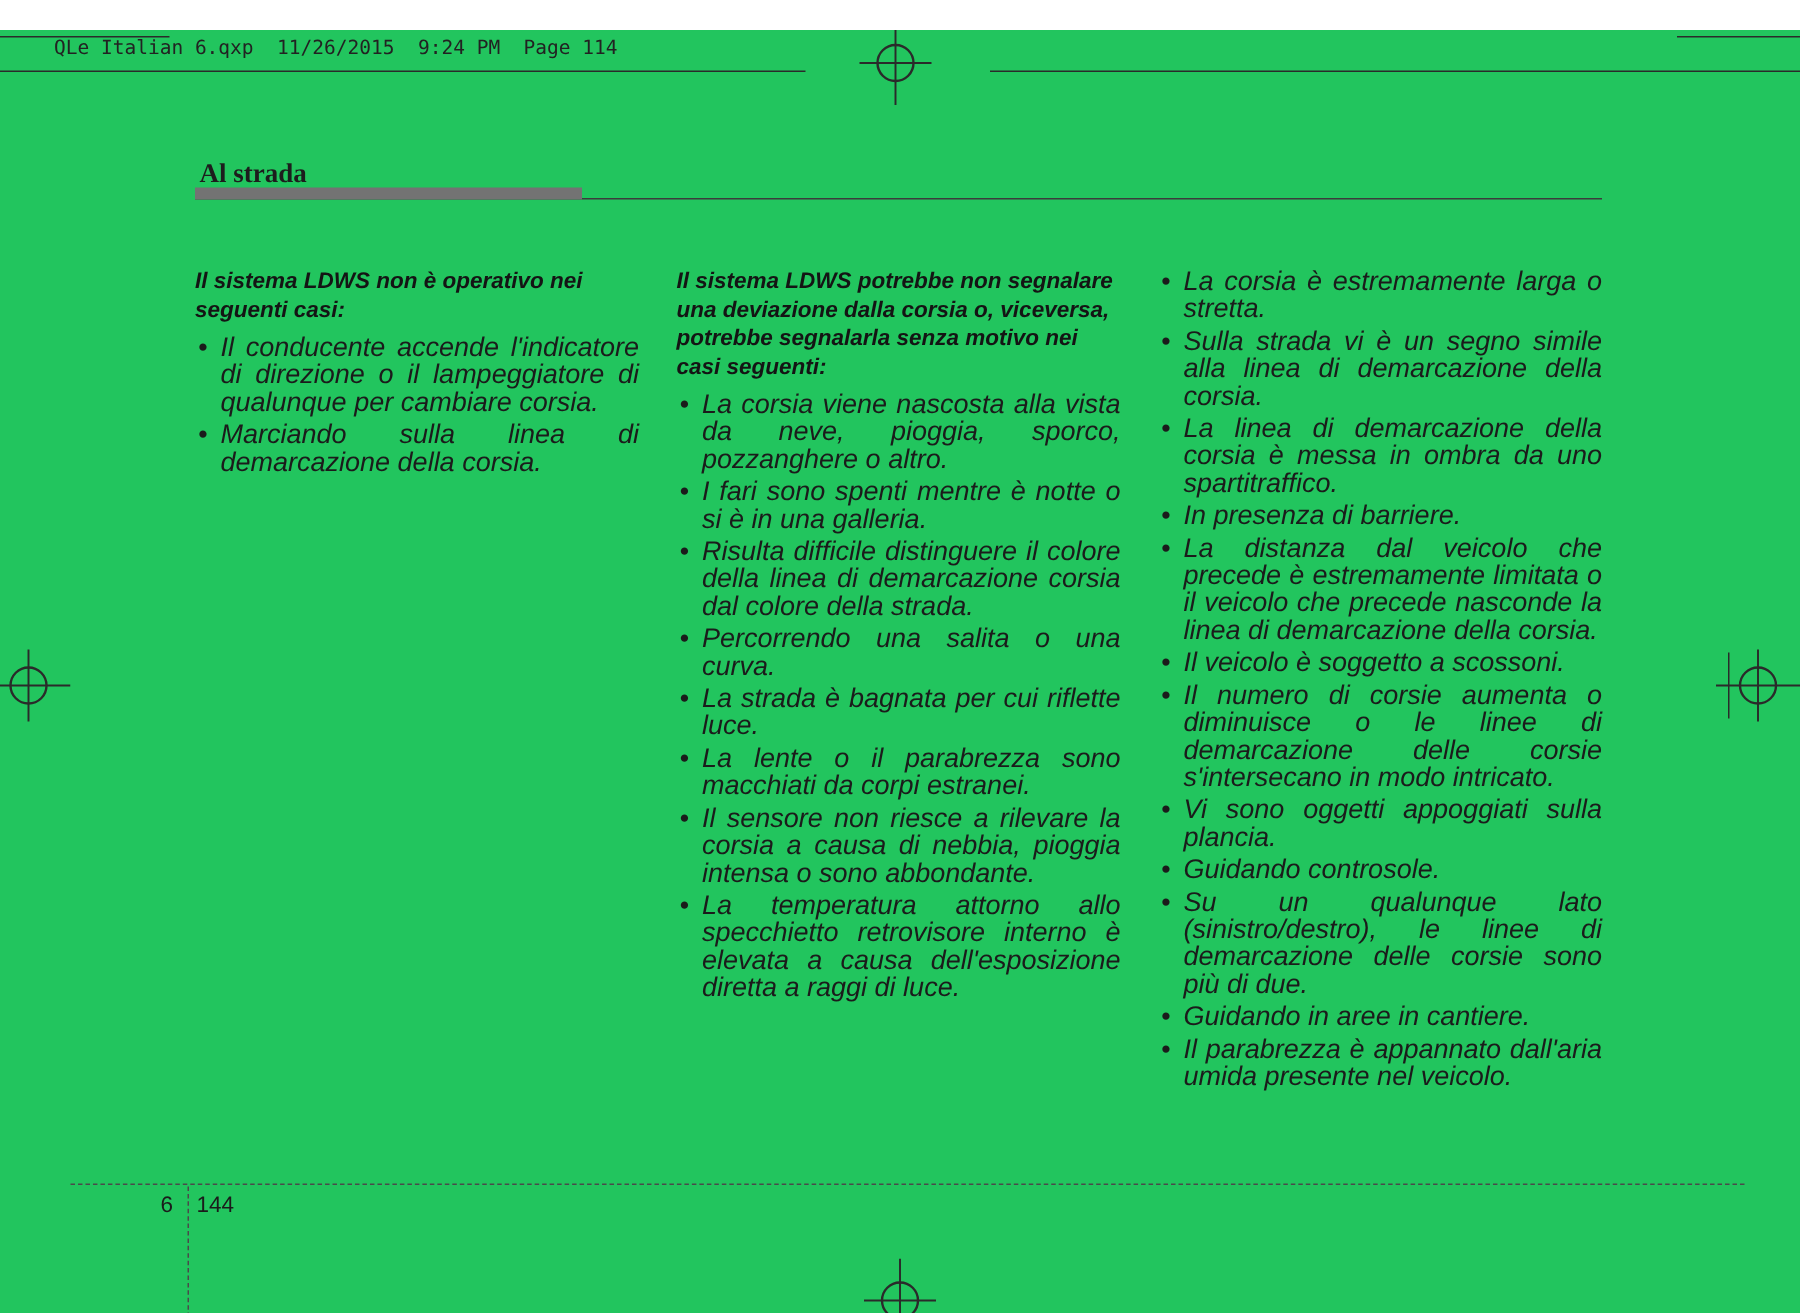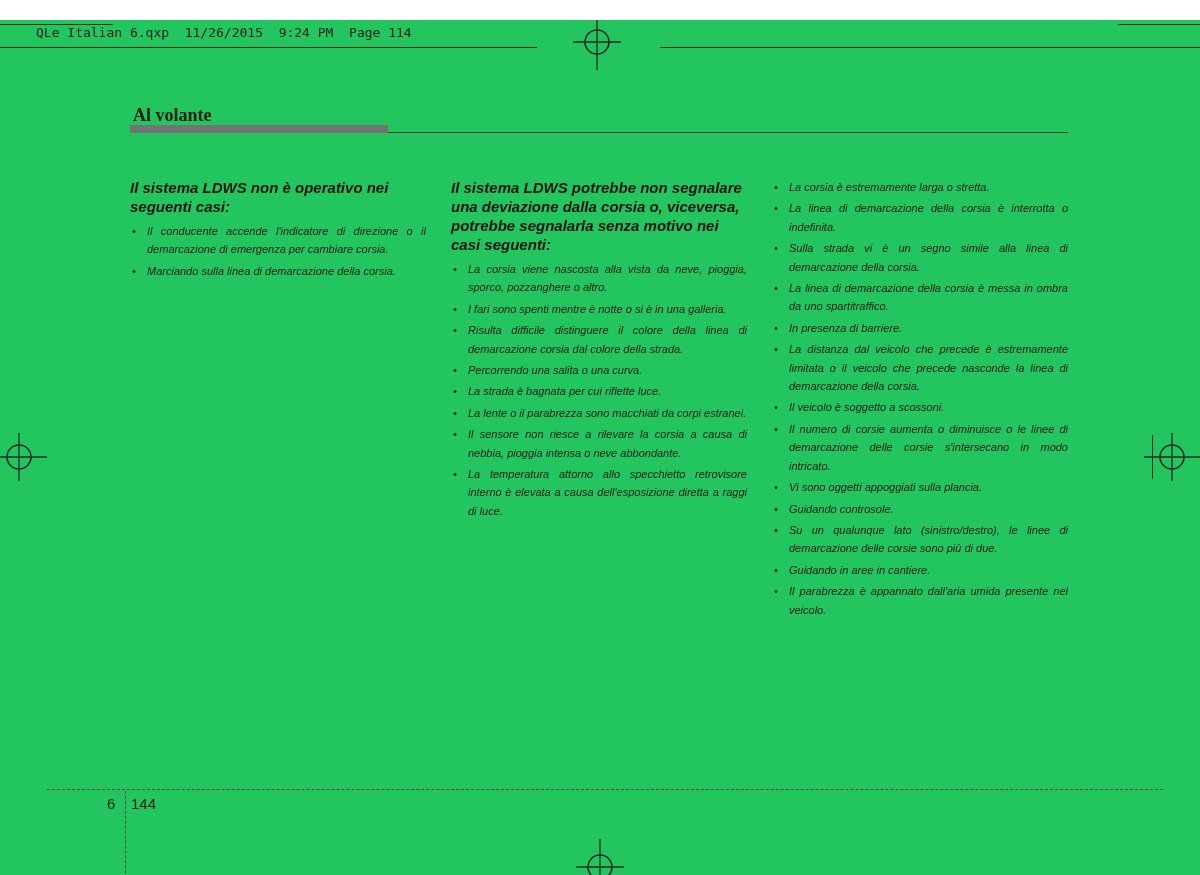--- a/index.html
+++ b/index.html
@@ -33,21 +33,21 @@
     position:absolute;left:130px;top:158px;width:938px;
     display:flex;gap:25px;align-items:flex-start;
   }
   .col{width:296px;flex:0 0 296px;font-style:italic;}
   .col h3{
     margin:0 0 6px 0;font-size:15px;line-height:19px;font-weight:bold;color:#141414;
   }
   .col ul{margin:0;padding:0;list-style:none;}
   .col li{
     position:relative;padding-left:17px;margin-bottom:3px;
-    font-size:11px;line-height:18.4px;text-align:justify;
+    font-size:18px;line-height:18.4px;text-align:justify;
   }
   .col li::before{
     content:"\2022";position:absolute;left:2px;top:0;color:#1b1b1b;
   }
   .nota{margin-top:24px;}
   .nota-head{
     font-size:16px;font-weight:bold;color:#141414;letter-spacing:0.3px;
   }
   .nota-sym{font-size:15px;margin-right:4px;}
   .nota-text{
@@ -92,52 +92,51 @@
     <line x1="28" y1="4" x2="28" y2="52" stroke="#2a2a2a" stroke-width="1.3"></line>
     <circle cx="28" cy="28" r="12" fill="none" stroke="#2a2a2a" stroke-width="1.6"></circle>
   </svg>
 
   <svg class="regmark" style="left:572px;top:819px;" viewBox="0 0 56 56">
     <line x1="4" y1="28" x2="52" y2="28" stroke="#2a2a2a" stroke-width="1.3"></line>
     <line x1="28" y1="0" x2="28" y2="56" stroke="#2a2a2a" stroke-width="1.3"></line>
     <circle cx="28" cy="28" r="12" fill="none" stroke="#2a2a2a" stroke-width="1.6"></circle>
   </svg>
 
-  <div class="section-title">Al volante</div>
+  <div class="section-title">Al strada</div>
   <div class="section-rule"></div>
   <div class="section-bar"></div>
 
   <div class="cols">
 
     <div class="col">
       <h3>Il sistema LDWS non è operativo nei seguenti casi:</h3>
       <ul>
-          <li>Il conducente accende l'indicatore di direzione o il demarcazione di emergenza per cambiare corsia.</li>
+          <li>Il conducente accende l'indicatore di direzione o il lampeggiatore di qualunque per cambiare corsia.</li>
           <li>Marciando sulla linea di demarcazione della corsia.</li>
         </ul>
     </div>
 
     <div class="col">
       <h3>Il sistema LDWS potrebbe non segnalare una deviazione dalla corsia o, viceversa, potrebbe segnalarla senza motivo nei casi seguenti:</h3>
       <ul>
           <li>La corsia viene nascosta alla vista da neve, pioggia, sporco, pozzanghere o altro.</li>
           <li>I fari sono spenti mentre è notte o si è in una galleria.</li>
           <li>Risulta difficile distinguere il colore della linea di demarcazione corsia dal colore della strada.</li>
           <li>Percorrendo una salita o una curva.</li>
           <li>La strada è bagnata per cui riflette luce.</li>
           <li>La lente o il parabrezza sono macchiati da corpi estranei.</li>
-          <li>Il sensore non riesce a rilevare la corsia a causa di nebbia, pioggia intensa o neve abbondante.</li>
+          <li>Il sensore non riesce a rilevare la corsia a causa di nebbia, pioggia intensa o sono abbondante.</li>
           <li>La temperatura attorno allo specchietto retrovisore interno è elevata a causa dell'esposizione diretta a raggi di luce.</li>
         </ul>
     </div>
 
     <div class="col">
       <ul>
           <li>La corsia è estremamente larga o stretta.</li>
-          <li>La linea di demarcazione della corsia è interrotta o indefinita.</li>
           <li>Sulla strada vi è un segno simile alla linea di demarcazione della corsia.</li>
           <li>La linea di demarcazione della corsia è messa in ombra da uno spartitraffico.</li>
           <li>In presenza di barriere.</li>
           <li>La distanza dal veicolo che precede è estremamente limitata o il veicolo che precede nasconde la linea di demarcazione della corsia.</li>
           <li>Il veicolo è soggetto a scossoni.</li>
           <li>Il numero di corsie aumenta o diminuisce o le linee di demarcazione delle corsie s'intersecano in modo intricato.</li>
           <li>Vi sono oggetti appoggiati sulla plancia.</li>
           <li>Guidando controsole.</li>
           <li>Su un qualunque lato (sinistro/destro), le linee di demarcazione delle corsie sono più di due.</li>
           <li>Guidando in aree in cantiere.</li>

